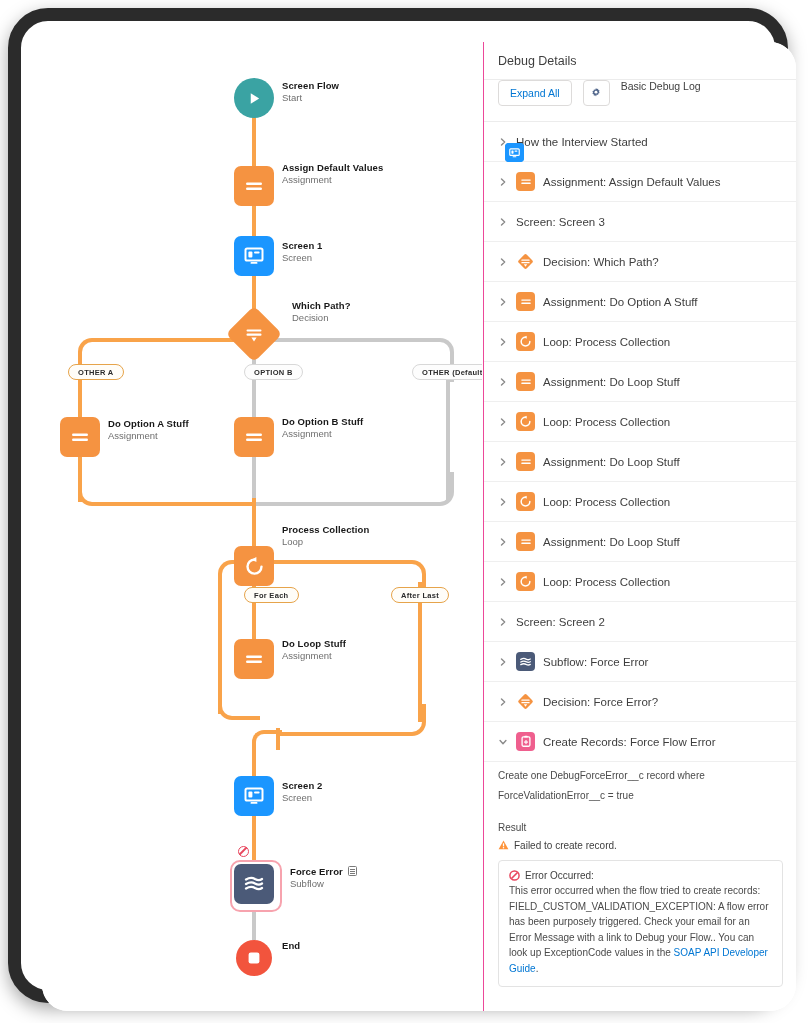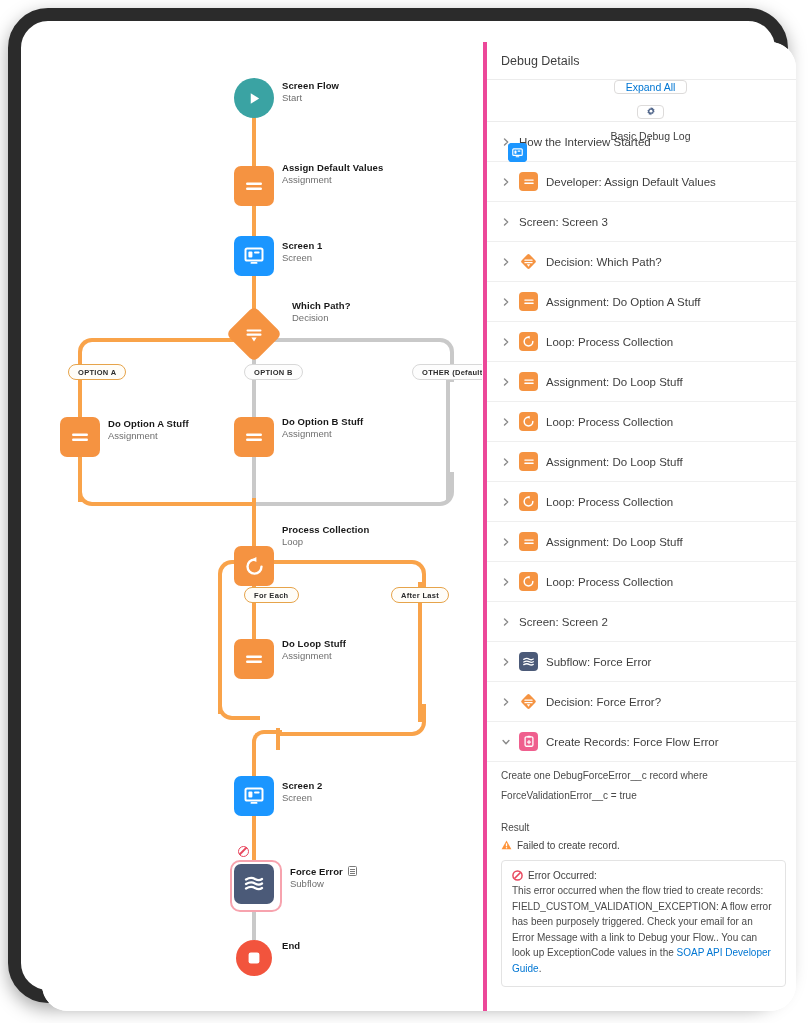--- a/index.html
+++ b/index.html
@@ -24,21 +24,21 @@
     box-sizing:border-box;
   }
 
   
   .canvas-pane{
     position:absolute;left:0;top:0;width:440px;height:969px;
     background:#ffffff;overflow:hidden;
   }
   .debug-pane{
     position:absolute;left:441px;top:0;width:313px;height:969px;
-    background:#ffffff;border-left:4px solid #ec4899;
+    background:#ffffff;border-left:1px solid #ec4899;
     box-sizing:border-box;overflow:hidden;
   }
 
   
   .flow{position:absolute;left:0;top:0;width:440px;height:969px;}
   .conn{position:absolute;background:#f9a34a;}
   .conn.gray{background:#c9c9c9;}
   .rounded-path{position:absolute;border:4px solid #f9a34a;background:transparent;}
   .rounded-path.gray{border-color:#c9c9c9;}
 
@@ -99,21 +99,21 @@
   
   .dbg-title{
     position:absolute;left:0;top:0;width:313px;height:38px;
     border-bottom:1px solid #ececec;box-sizing:border-box;
     display:flex;align-items:center;padding-left:14px;
     font-size:12.5px;color:#3e3e3e;
   }
   .dbg-toolbar{
     position:absolute;left:0;top:38px;width:313px;height:42px;
     border-bottom:1px solid #ececec;box-sizing:border-box;
-    display:flex;align-items:center;padding-left:14px;gap:11px;flex-direction:column;
+    display:flex;padding-left:14px;gap:11px;
   }
   .btn-expand{
     height:24px;padding:0 11px;border:1px solid #dddbda;border-radius:4px;
     background:#fff;color:#0176d3;font-size:10.5px;
     display:flex;align-items:center;cursor:pointer;
     font-family:"Liberation Sans",sans-serif;
   }
   .btn-gear{
     width:25px;height:24px;border:1px solid #dddbda;border-radius:4px;
     background:#fff;display:flex;align-items:center;justify-content:center;cursor:pointer;
@@ -248,21 +248,21 @@
                   <polygon points="9,16.4 6.4,12.6 11.6,12.6" fill="#fff"></polygon>
                 </svg>
               </div>
             </div>
             <div class="node-label" style="left:250px;top:258px;">
               <div class="t">Which Path?</div>
               <div class="s">Decision</div>
             </div>
           </div>
 
-          <div class="badge" style="left:26px;top:322px;">OPTION A</div>
+          <div class="badge" style="left:26px;top:322px;">OTHER A</div>
           <div class="badge gray" style="left:202px;top:322px;">OPTION B</div>
           <div class="badge gray" style="left:370px;top:322px;">OTHER (Default)</div>
 
           <div class="node">
             <div class="node-icon assignment" style="left:18px;top:375px;">
               <svg width="20" height="14" viewBox="0 0 20 14">
                   <rect x="2" y="3.5" width="16" height="2.4" rx="1.2" fill="#fff"></rect>
                   <rect x="2" y="8.6" width="16" height="2.4" rx="1.2" fill="#fff"></rect>
                 </svg>
             </div>
@@ -393,21 +393,21 @@
                 <svg width="10" height="10" viewBox="0 0 12 12">
                   <path d="M4.2 2.5 L8 6 L4.2 9.5" stroke="#8a8a8a" stroke-width="1.7" fill="none" stroke-linecap="round" stroke-linejoin="round"></path>
                 </svg>
               </span>
               <span class="row-icon assignment">
                 <svg width="12" height="9" viewBox="0 0 20 14">
                   <rect x="2" y="3.5" width="16" height="2.4" rx="1.2" fill="#fff"></rect>
                   <rect x="2" y="8.6" width="16" height="2.4" rx="1.2" fill="#fff"></rect>
                 </svg>
               </span>
-              <span class="row-text">Developer: Assign Default Values</span>
+              <span class="row-text">Assignment: Assign Default Values</span>
             </div>
             <div class="dbg-row">
               <span class="chev">
                 <svg width="10" height="10" viewBox="0 0 12 12">
                   <path d="M4.2 2.5 L8 6 L4.2 9.5" stroke="#8a8a8a" stroke-width="1.7" fill="none" stroke-linecap="round" stroke-linejoin="round"></path>
                 </svg>
               </span>
               <span class="row-icon screen">
                 <svg width="13" height="12" viewBox="0 0 22 20">
                   <rect x="3" y="3" width="16" height="11" rx="1.6" fill="none" stroke="#fff" stroke-width="2"></rect>

